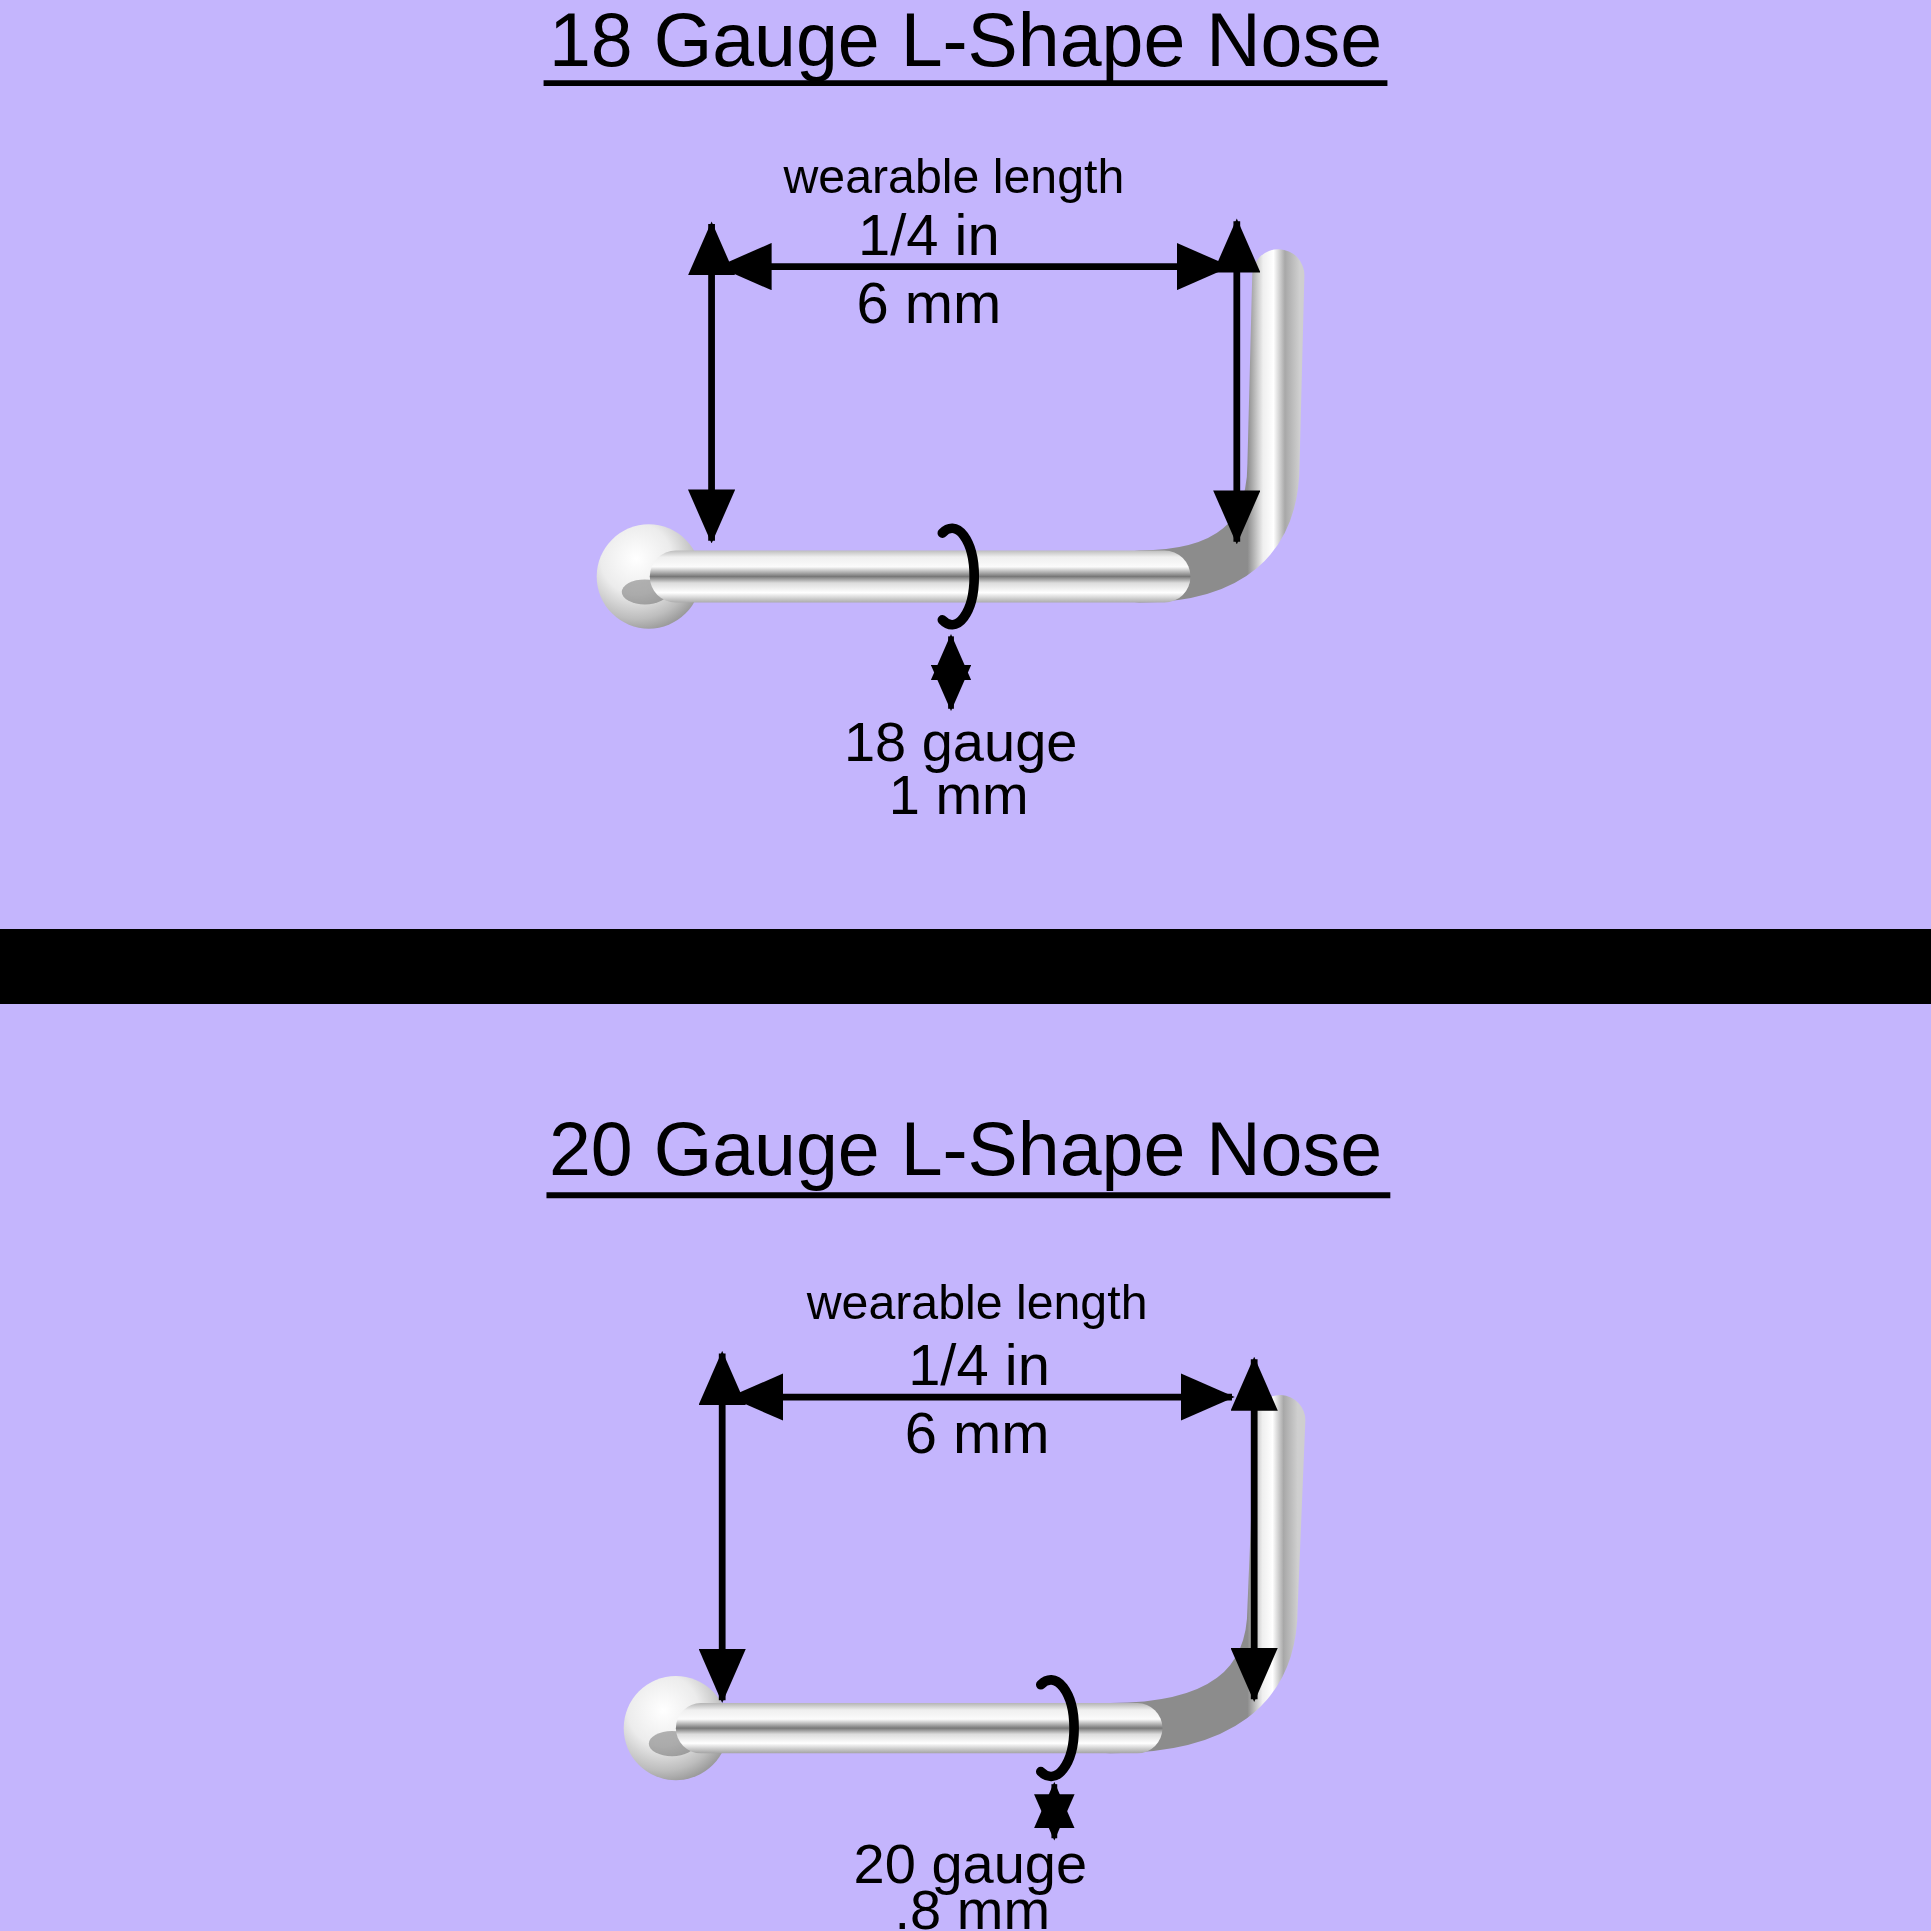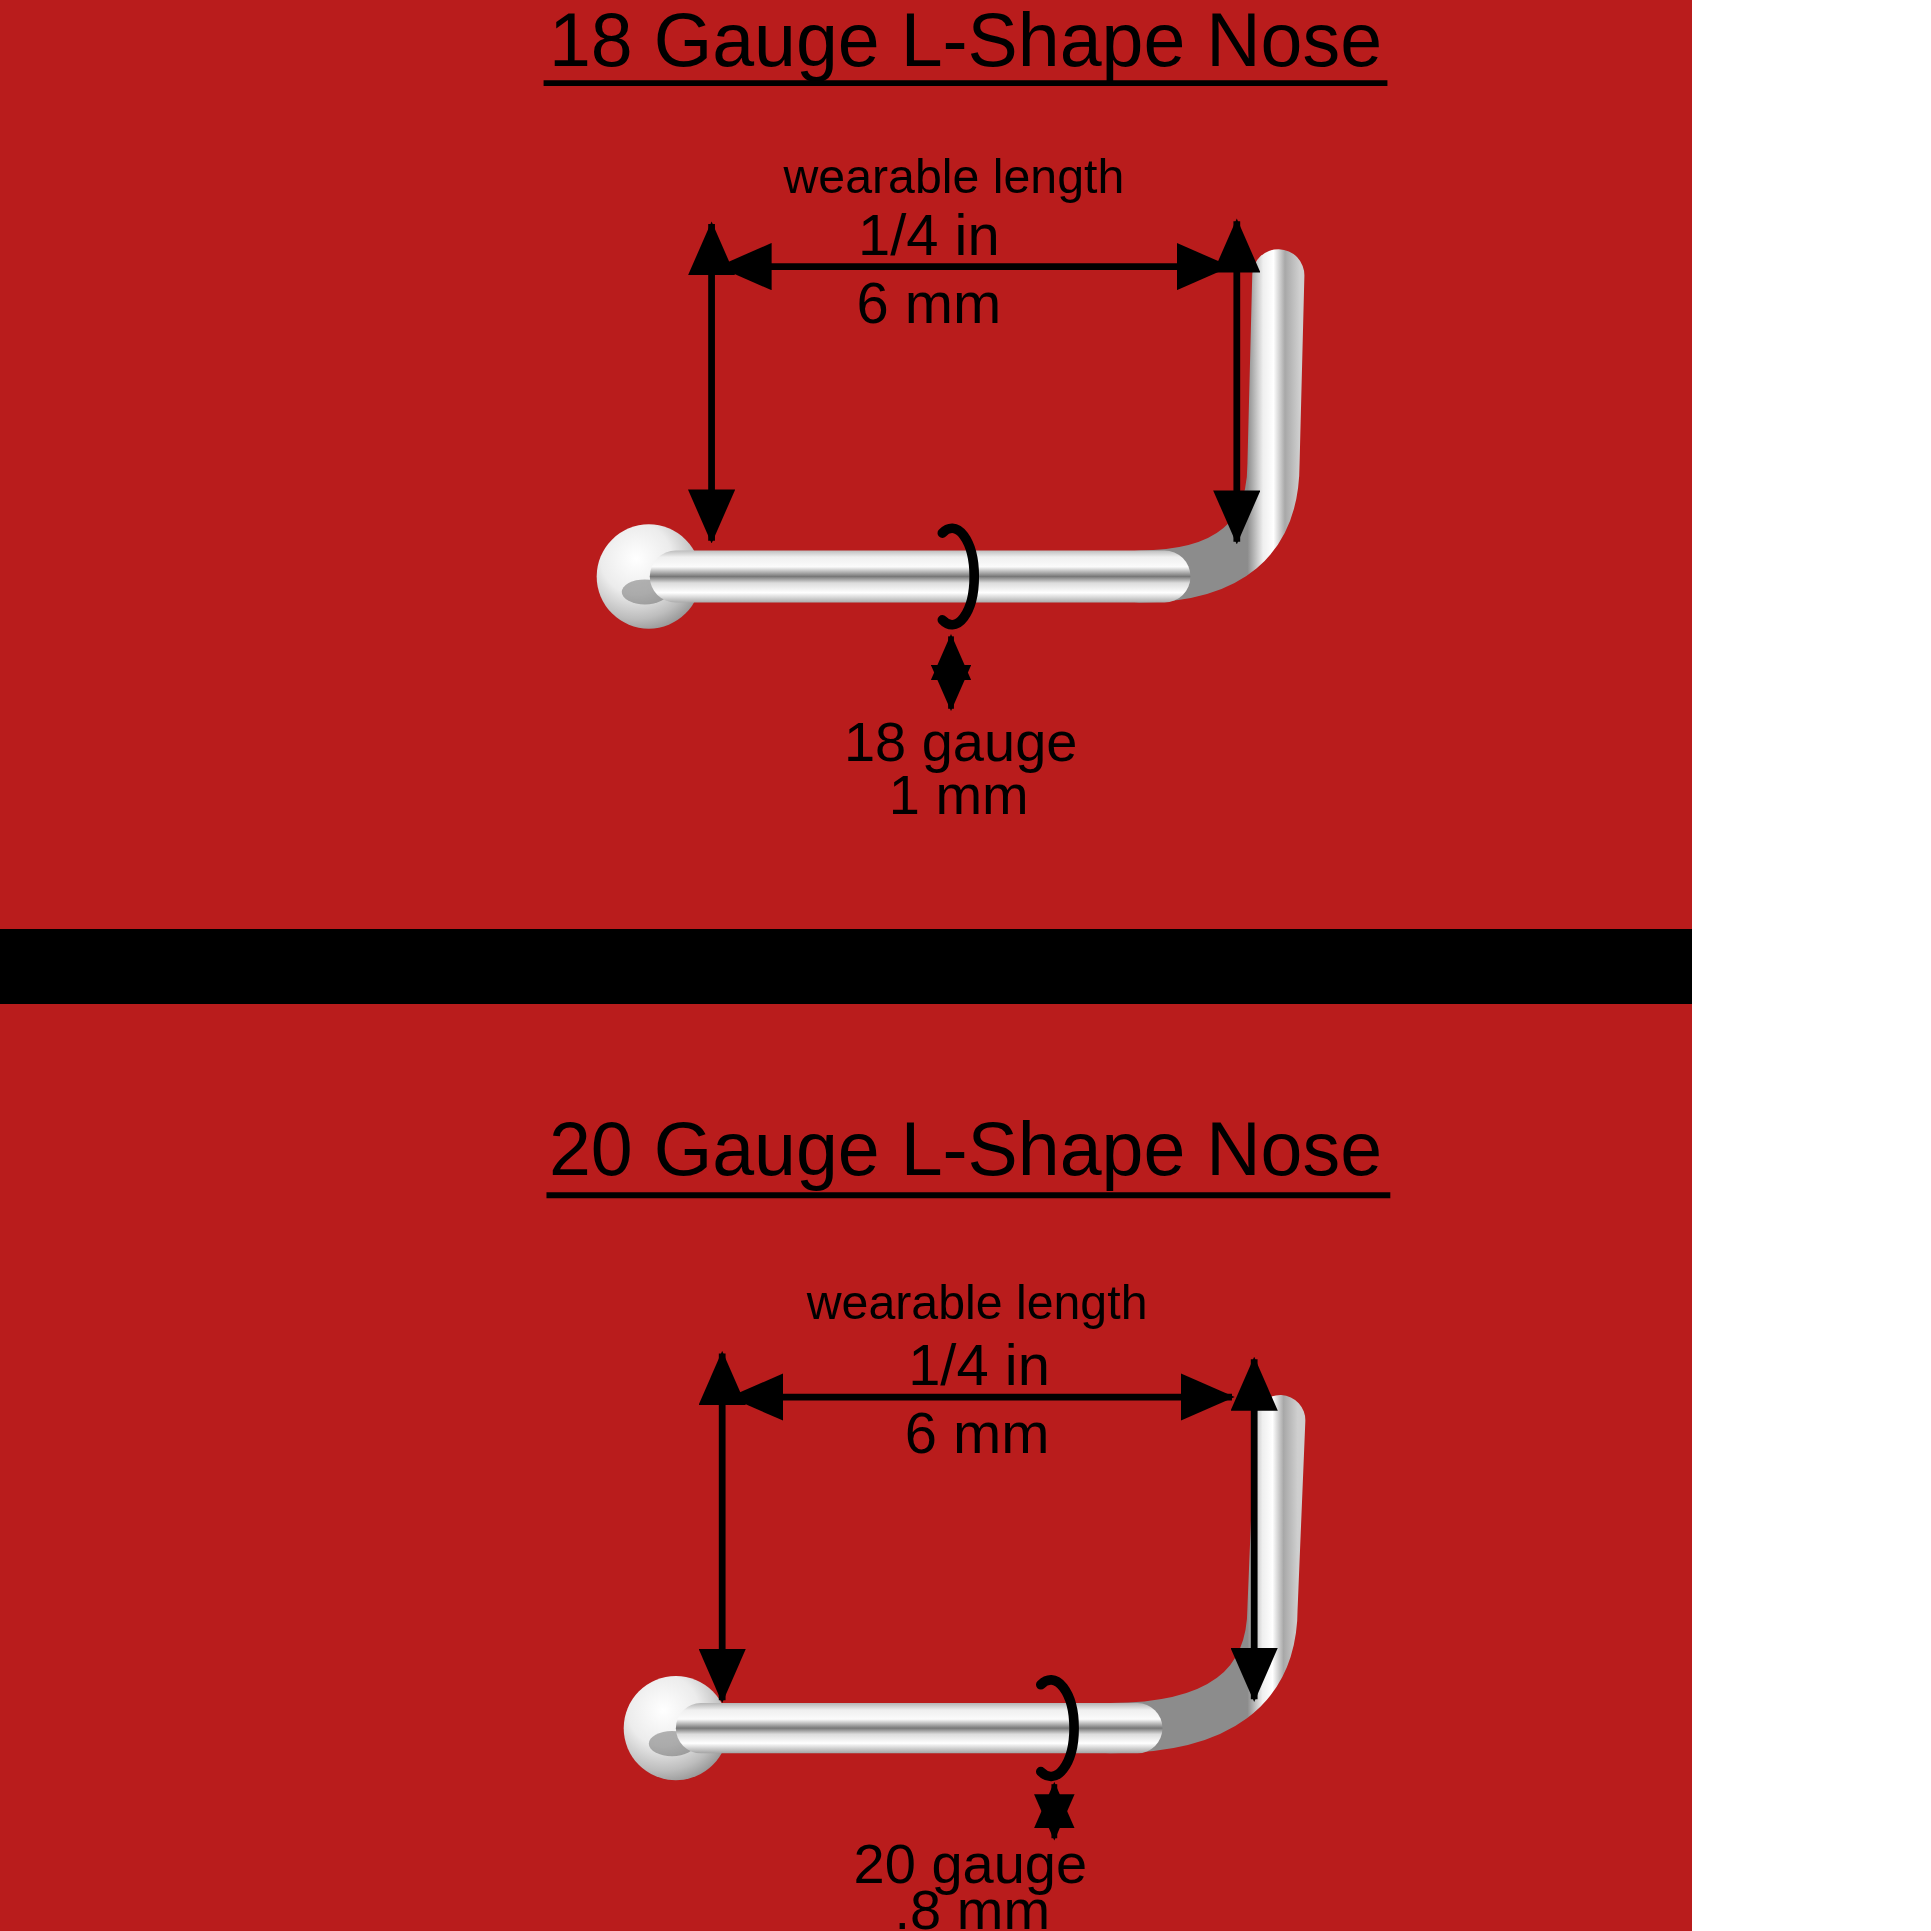--- a/index.html
+++ b/index.html
@@ -1,16 +1,16 @@
 <!DOCTYPE html>
 <html><head>
 <meta charset="utf-8">
 <style>
   html,body{margin:0;padding:0;background:#ffffff;}
-  .canvas{position:relative;width:1692px;height:1931px;background:#b91c1c;overflow:hidden;
+  .canvas{position:relative;width:1931px;height:1931px;background:#c4b5fd;overflow:hidden;
           font-family:"Liberation Sans", sans-serif;}
   svg.diagram{position:absolute;left:0;display:block;font-family:"Liberation Sans", sans-serif;}
   #svg-top{top:0;}
   #svg-bottom{top:1004px;}
   .divider{position:absolute;left:0;top:929px;width:1931px;height:75px;background:#000000;}
   text{fill:#000000;}
   .t-title{font-size:78px;text-anchor:middle;}
   .t-wear{font-size:50px;text-anchor:middle;}
   .t-dim{font-size:60px;text-anchor:middle;}
   .t-gauge{font-size:58px;text-anchor:middle;}

